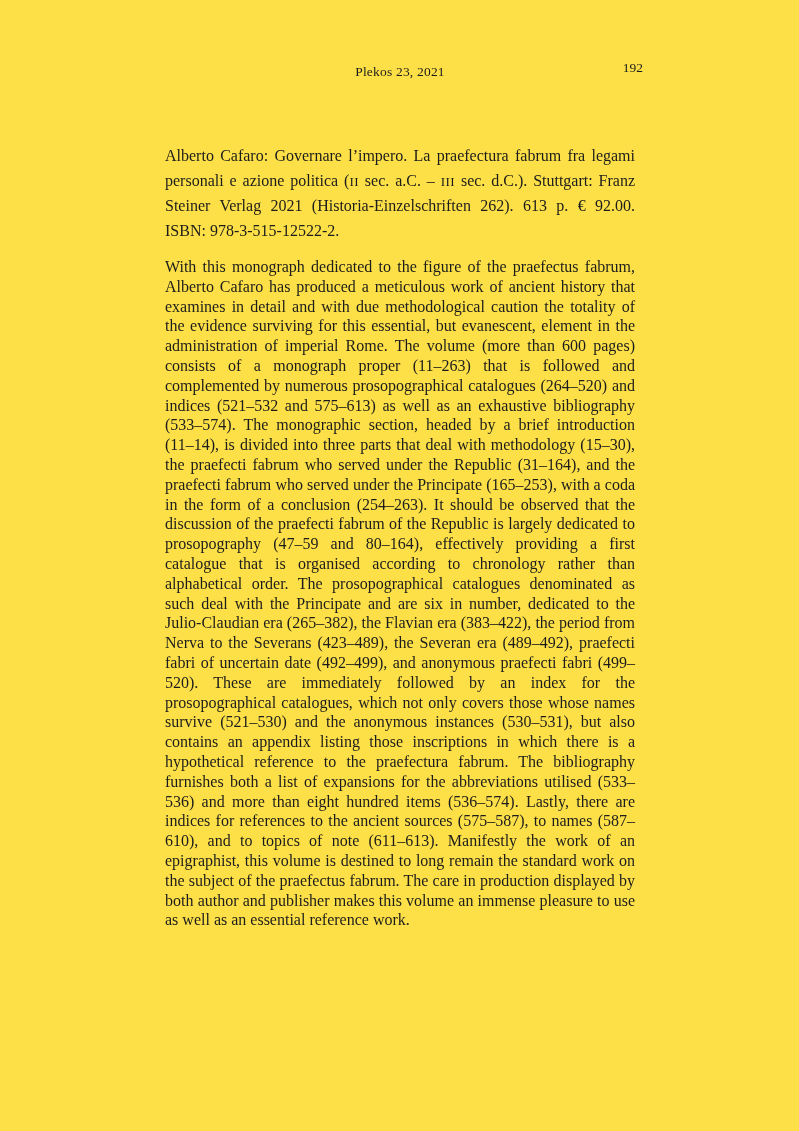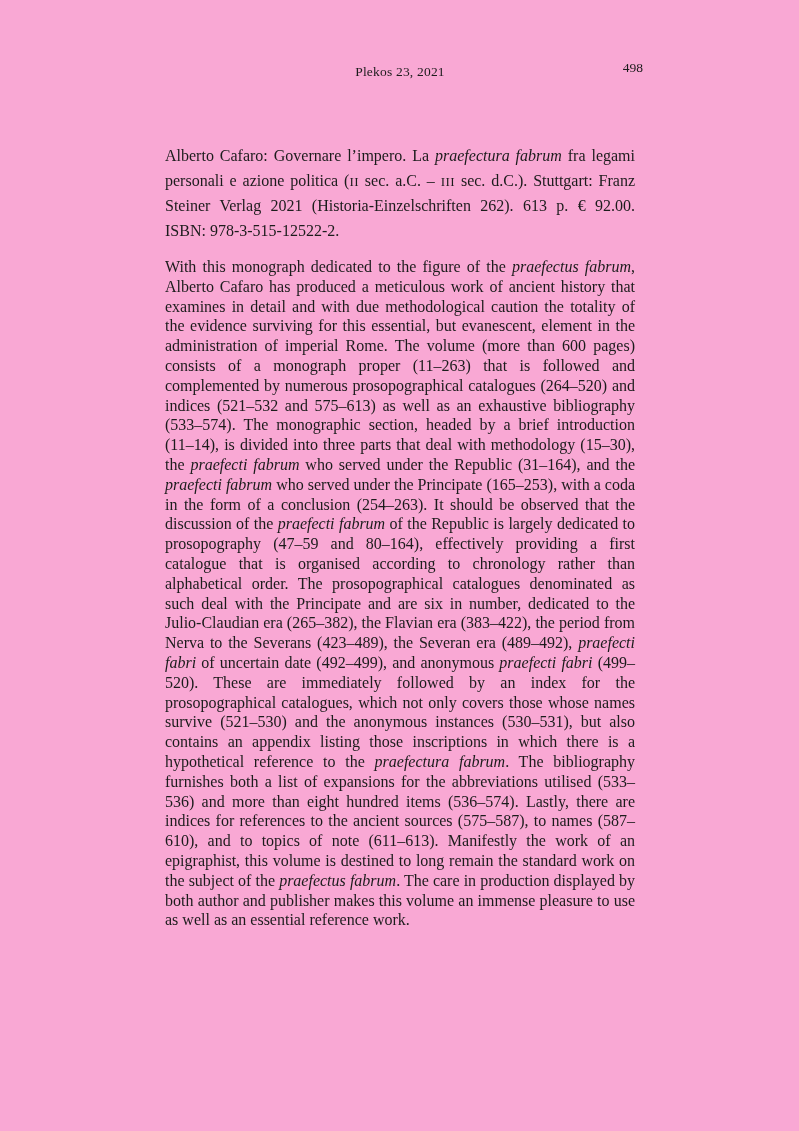--- a/index.html
+++ b/index.html
@@ -4,21 +4,21 @@
 <style>
   html, body {
     margin: 0;
     padding: 0;
     background: #ffffff;
   }
   .page {
     position: relative;
     width: 799px;
     height: 1131px;
-    background: #f9a8d4;
+    background: #fde047;
     font-family: "Liberation Serif", serif;
     color: #1c1c1c;
     overflow: hidden;
   }
   .content {
     position: absolute;
     left: 165px;
     width: 470px;
   }
   .header-row {
@@ -41,30 +41,30 @@
     font-size: 16px;
     line-height: 24.5px;
     text-align: justify;
   }
   .review {
     top: 257px;
     font-size: 16px;
     line-height: 19.8px;
     text-align: justify;
   }
-  .it { font-style: italic; }
+  .it { }
   .sc { font-size: 0.82em; letter-spacing: 0.03em; }
 </style>
 </head>
 <body>
 
 <div class="page">
 
   <div class="content header-row">
     <div class="journal-title">Plekos 23, 2021</div>
-    <div class="page-number">498</div>
+    <div class="page-number">192</div>
   </div>
 
   <div class="content citation"><span>Alberto Cafaro: Governare l’impero. La </span><span class="it">praefectura fabrum</span><span> fra legami personali e azione politica (</span><span class="sc">II</span><span> sec. a.C. – </span><span class="sc">III</span><span> sec. d.C.). Stuttgart: Franz Steiner Verlag 2021 (Historia-Einzelschriften 262). 613 p. € 92.00. ISBN: 978-3-515-12522-2.</span></div>
 
   <div class="content review"><span>With this monograph dedicated to the figure of the </span><span class="it">praefectus fabrum</span><span>, Alberto Cafaro has produced a meticulous work of ancient history that examines in detail and with due methodological caution the totality of the evidence surviving for this essential, but evanescent, element in the administration of imperial Rome. The volume (more than 600 pages) consists of a monograph proper (11–263) that is followed and complemented by numerous prosopographical catalogues (264–520) and indices (521–532 and 575–613) as well as an exhaustive bibliography (533–574). The monographic section, headed by a brief introduction (11–14), is divided into three parts that deal with methodology (15–30), the </span><span class="it">praefecti fabrum</span><span> who served under the Republic (31–164), and the </span><span class="it">praefecti fabrum</span><span> who served under the Principate (165–253), with a coda in the form of a conclusion (254–263). It should be observed that the discussion of the </span><span class="it">praefecti fabrum</span><span> of the Republic is largely dedicated to prosopography (47–59 and 80–164), effectively providing a first catalogue that is organised according to chronology rather than alphabetical order. The prosopographical catalogues denominated as such deal with the Principate and are six in number, dedicated to the Julio-Claudian era (265–382), the Flavian era (383–422), the period from Nerva to the Severans (423–489), the Severan era (489–492), </span><span class="it">praefecti fabri</span><span> of uncertain date (492–499), and anonymous </span><span class="it">praefecti fabri</span><span> (499–520). These are immediately followed by an index for the prosopographical catalogues, which not only covers those whose names survive (521–530) and the anonymous instances (530–531), but also contains an appendix listing those inscriptions in which there is a hypothetical reference to the </span><span class="it">praefectura fabrum</span><span>. The bibliography furnishes both a list of expansions for the abbreviations utilised (533–536) and more than eight hundred items (536–574). Lastly, there are indices for references to the ancient sources (575–587), to names (587–610), and to topics of note (611–613). Manifestly the work of an epigraphist, this volume is destined to long remain the standard work on the subject of the </span><span class="it">praefectus fabrum</span><span>. The care in production displayed by both author and publisher makes this volume an immense pleasure to use as well as an essential reference work.</span></div>
 
 </div>
 
 </body></html>

